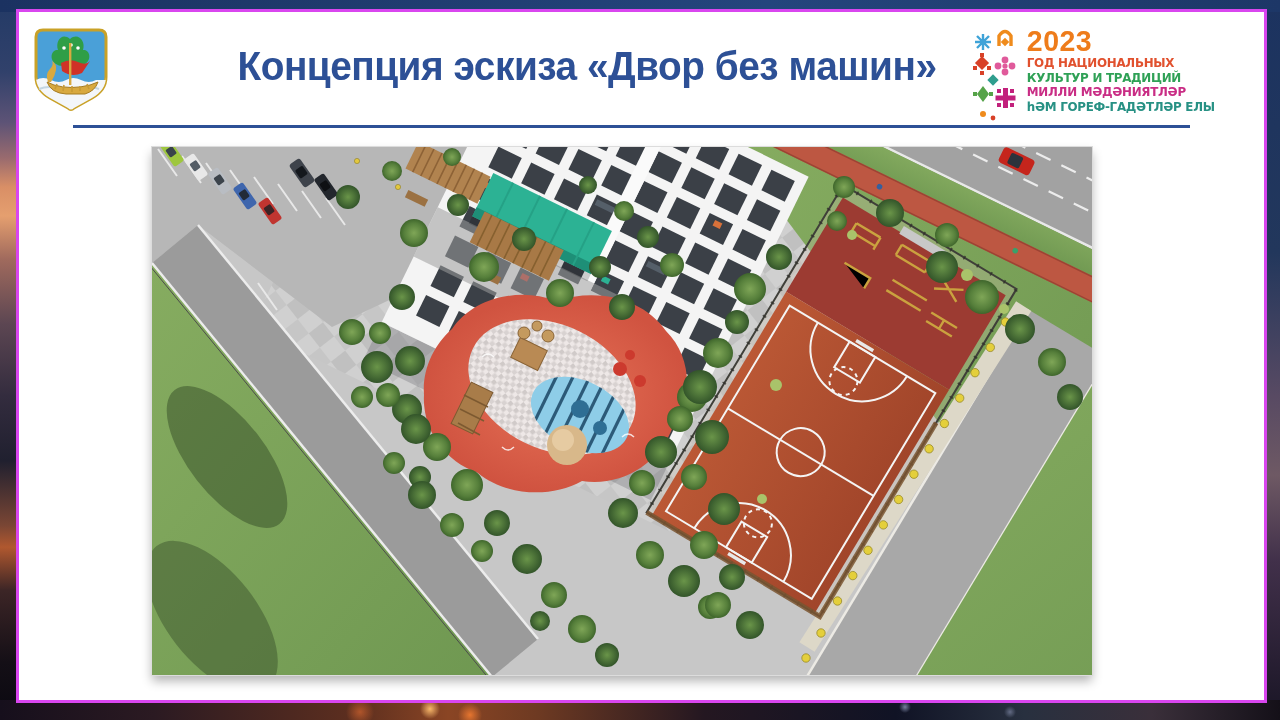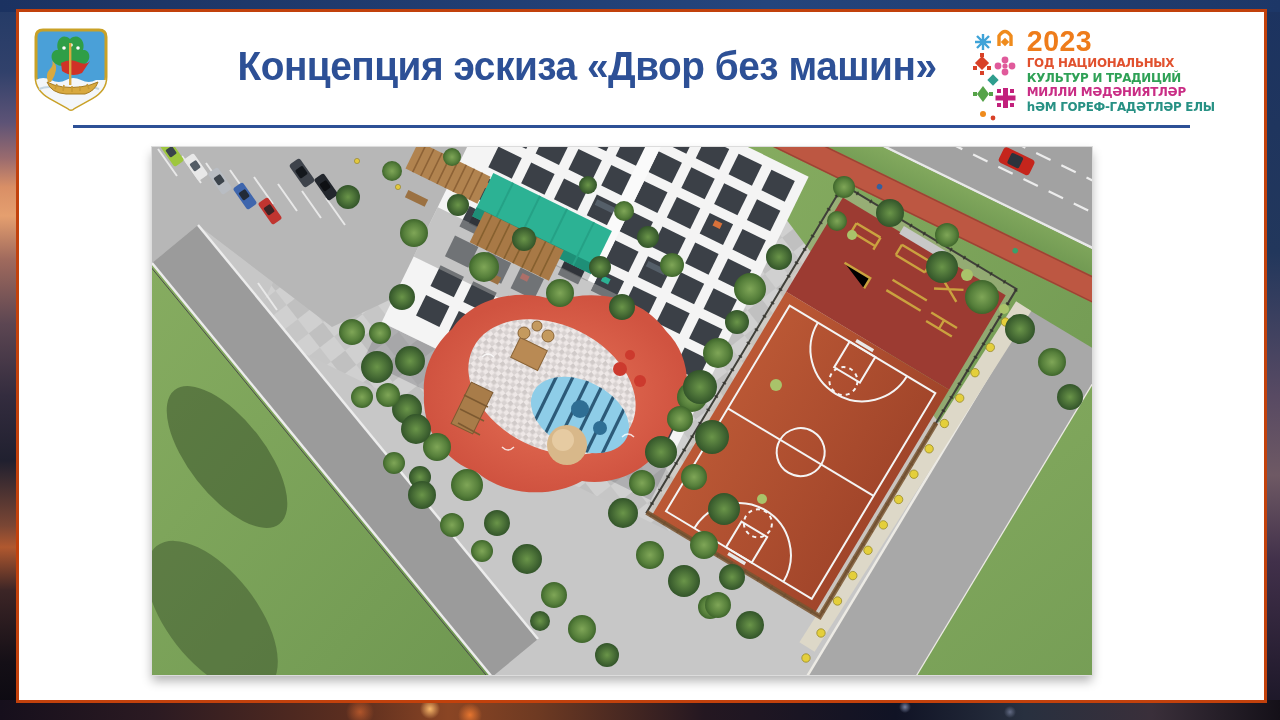--- a/index.html
+++ b/index.html
@@ -21,21 +21,21 @@
       radial-gradient(circle at 470px 15px, rgba(255,130,50,.8), rgba(255,130,50,0) 12px),
       radial-gradient(circle at 360px 12px, rgba(230,110,50,.6), rgba(230,110,50,0) 14px),
       radial-gradient(circle at 905px 7px, rgba(200,215,255,.55), rgba(200,215,255,0) 6px),
       radial-gradient(circle at 1010px 12px, rgba(190,200,240,.4), rgba(190,200,240,0) 6px),
       linear-gradient(90deg,#160f1c 0%,#2b1a22 12%,#5e2f1f 28%,#8a4524 35%,#6e3a22 42%,
         #241721 55%,#101325 70%,#28303f 80%,#3a2f3a 90%,#141018 100%);}
   .top-bar{position:absolute;left:0;top:0;width:1280px;height:12px;
     background:linear-gradient(90deg,#1b3261,#24457d 60%,#1d3767);}
   
   .slide{position:absolute;left:16px;top:9px;width:1251px;height:694px;
-    box-sizing:border-box;background:#fff;border:3px solid #c2410c;}
+    box-sizing:border-box;background:#fff;border:3px solid #d946ef;}
   .title{position:absolute;left:68px;top:30px;width:1000px;text-align:center;
     font-size:40px;font-weight:bold;letter-spacing:-.5px;line-height:48px;
     color:var(--title-blue,#2d5096);transform:scaleX(.97);transform-origin:center;
     white-space:nowrap;}
   .rule{position:absolute;left:54px;top:113px;width:1117px;height:3px;
     background:var(--rule-blue,#2d5096);}
   .emblem{position:absolute;left:14px;top:15px;width:76px;height:86px;}
   
   .badge{position:absolute;left:952px;top:14px;width:226px;height:100px;display:flex;}
   .badge .orn{width:52px;height:96px;flex:0 0 auto;}

